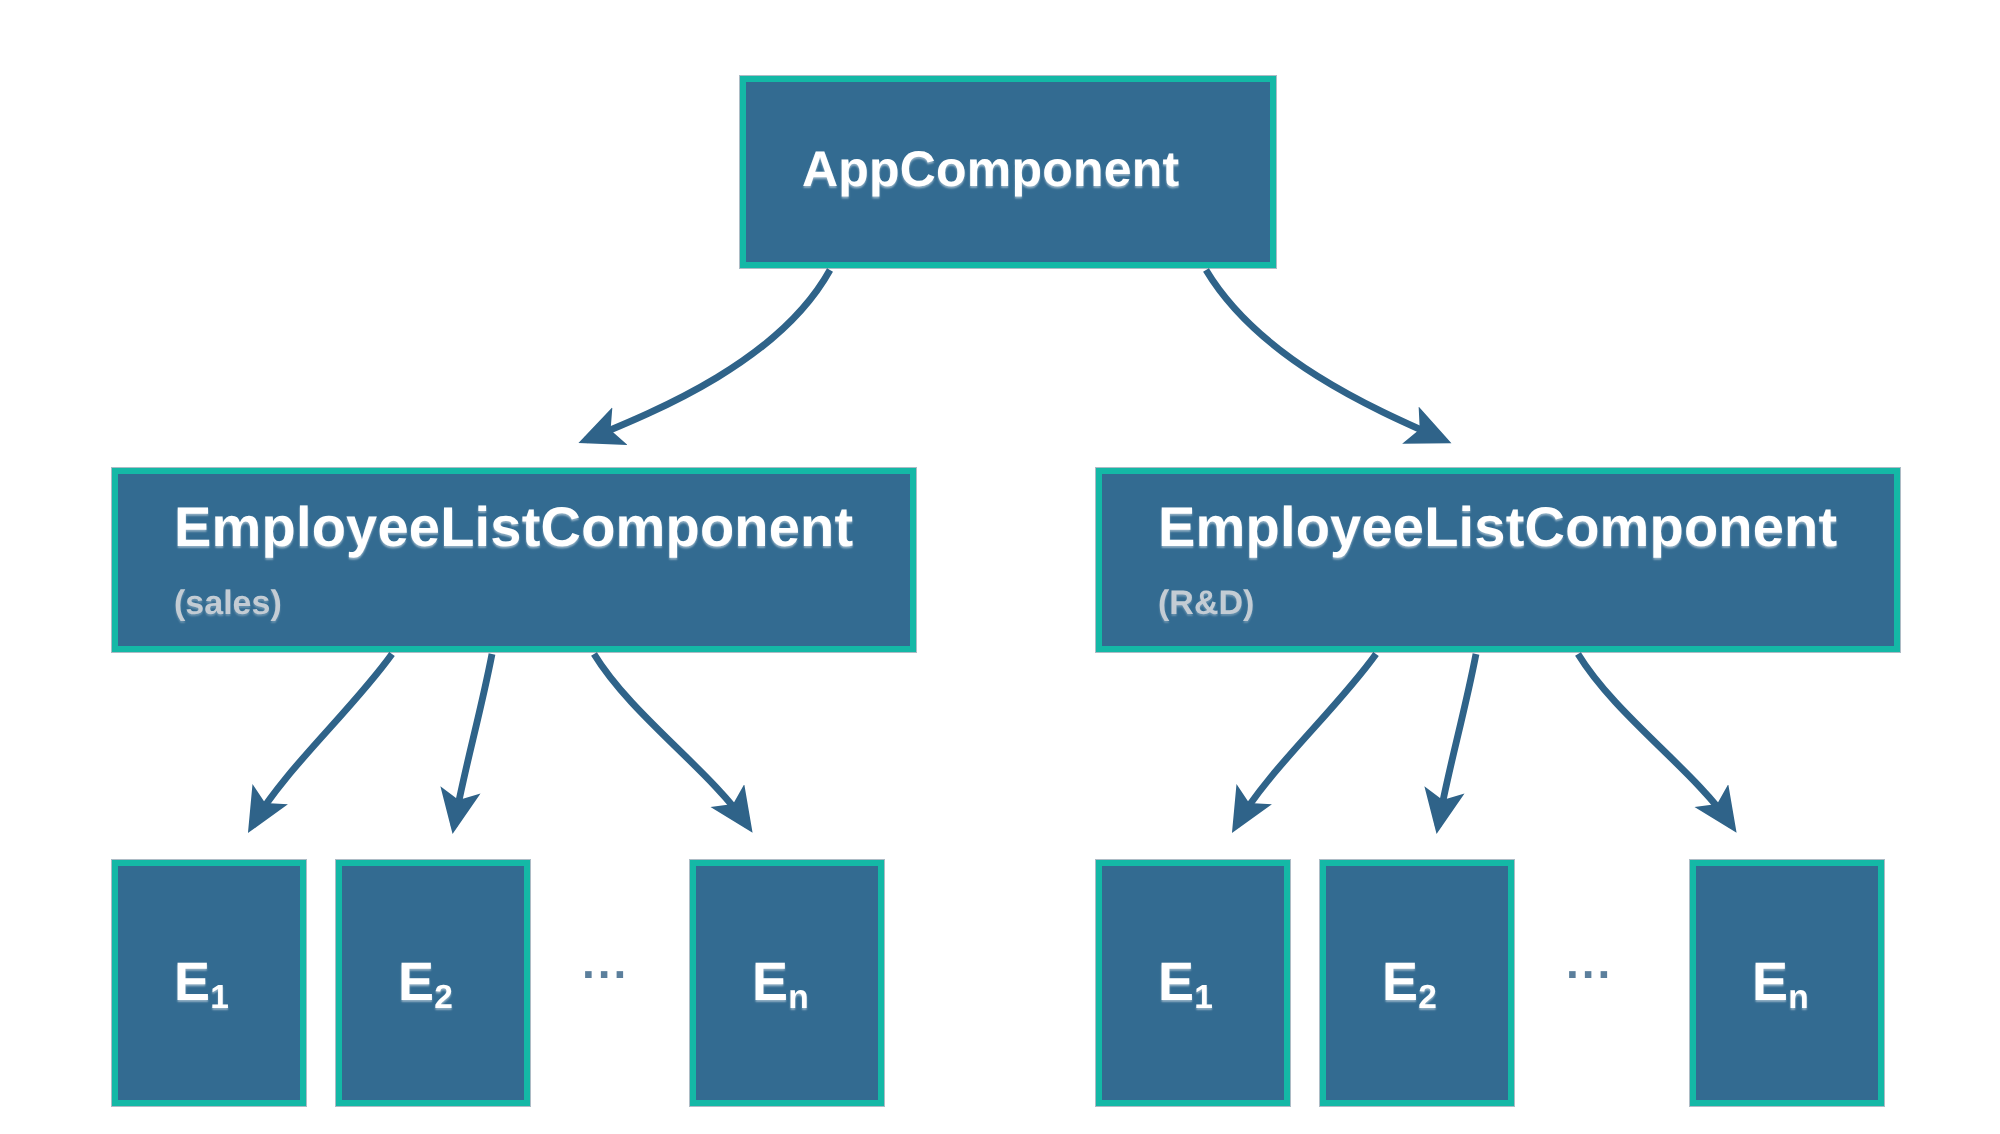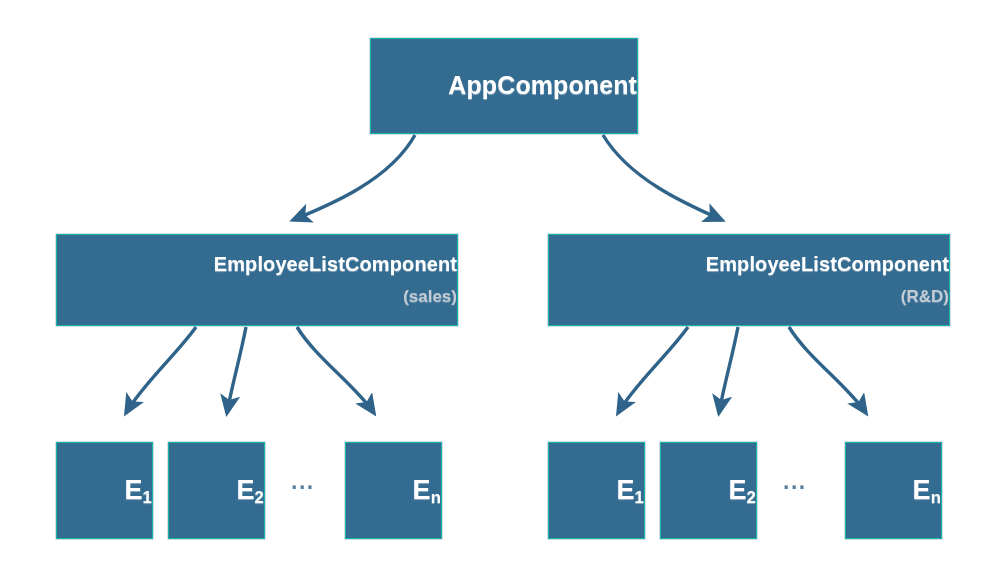--- a/index.html
+++ b/index.html
@@ -23,25 +23,25 @@
     left: 0;
     top: 0;
     width: 1000px;
     height: 567px;
     pointer-events: none;
   }
   .node {
     position: absolute;
     box-sizing: border-box;
     background: #336B91;
-    border: 1px solid #14b8a6;
+    border: 3px solid #14b8a6;
     box-shadow: 0 0 0 0.5px rgba(20,60,90,0.35);
     display: flex;
     flex-direction: column;
-    align-items: flex-end;
+    align-items: flex-start;
     justify-content: center;
     text-align: center;
     z-index: 2;
     padding-left: 28px;
   }
   .node-title {
     color: #ffffff;
     font-weight: bold;
     letter-spacing: 0.1px;
     text-shadow: 0 1px 1px rgba(255,255,255,0.45);
@@ -66,27 +66,26 @@
   #node-list-sales {
     left: 56px;
     top: 234px;
     width: 402px;
   }
   #node-list-rnd {
     left: 548px;
     top: 234px;
     width: 402px;
   }
-  .node-mid .node-title { font-size: 20px; }
+  .node-mid .node-title { font-size: 28px; }
   .node-mid .node-sub { font-size: 17px; margin-top: 13px; }
   
   .node-leaf {
     width: 97px;
-    height: 97px;
-    margin-top: 12px;
+    height: 123px;
   }
   .node-leaf .node-title {
     font-size: 27px;
   }
   .node-leaf .node-title sub {
     font-size: 0.62em;
     vertical-align: baseline;
     position: relative;
     top: 0.28em;
     font-weight: bold;

